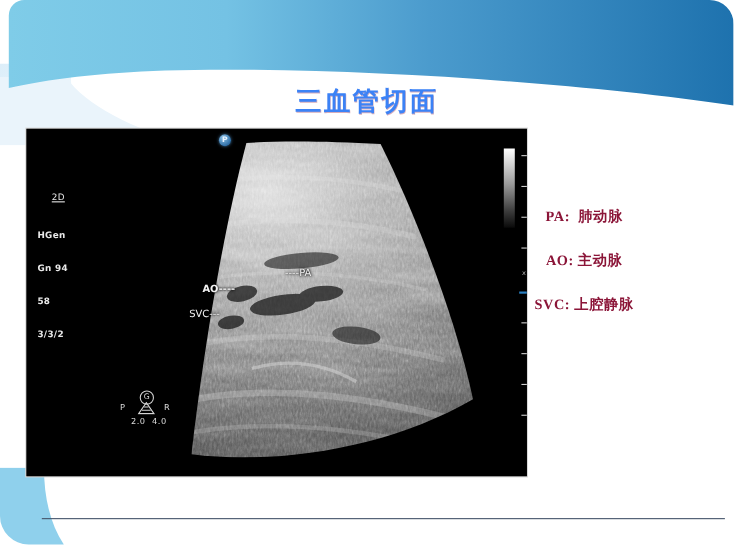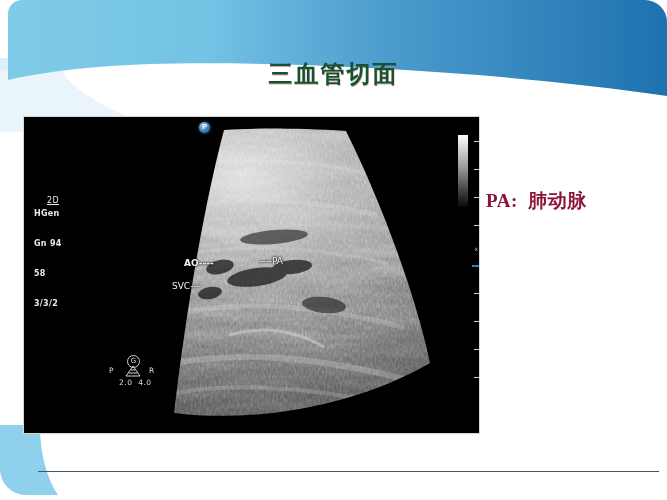--- a/index.html
+++ b/index.html
@@ -8,63 +8,63 @@
     font-family:"Liberation Sans",sans-serif;position:relative;
   }
   .slide{position:absolute;inset:0;background:#ffffff;overflow:hidden;}
 
   
   .header-wrap{position:absolute;left:0;top:0;width:667px;height:132px;overflow:hidden;}
   .header-wrap svg{display:block;}
 
   
   .title{
-    position:absolute;left:0;top:58px;width:667px;text-align:center;
+    position:absolute;left:0;top:76px;width:667px;text-align:center;
     font-family:"Liberation Serif","DejaVu Serif",serif;
-    font-size:24px;font-weight:bold;color:#14532d;
+    font-size:24px;font-weight:bold;color:#3b82f6;
     letter-spacing:2px;z-index:6;
     text-shadow:0.5px 0.5px 0 rgba(139,21,56,.35);
   }
 
   
   .us-frame{
     position:absolute;left:24px;top:117px;width:455px;height:316px;
     background:#000000;overflow:hidden;z-index:5;
     box-shadow:0 0 0 1px #d8d8d8;
   }
   .us-frame svg{display:block;position:absolute;left:0;top:0;}
 
   .us-text{
     position:absolute;color:#e9e9e9;
     font-family:"DejaVu Sans",sans-serif;
     font-size:8px;line-height:10px;white-space:pre;
     letter-spacing:.3px;
   }
   .ov-block{left:6px;top:4px;}
-  .ov-2d{left:6px;top:69px;}
+  .ov-2d{left:6px;top:48px;}
   .ov-2d .u{text-decoration:underline;}
   .ov-ind{left:6px;top:72px;padding-left:4px;font-weight:bold;}
 
   
   .p-badge{
     position:absolute;left:175px;top:5px;width:11px;height:11px;border-radius:50%;
     background:radial-gradient(circle at 35% 30%,#8fc4e8,#2f6fa8 70%,#1b4a74);
     color:#eaf4ff;font-family:"DejaVu Sans",sans-serif;font-size:7px;
     line-height:11px;text-align:center;font-weight:bold;
     box-shadow:0 0 3px rgba(90,160,220,.7);
   }
 
   
   .lbl{
     position:absolute;color:#f2f2f2;
     font-family:"DejaVu Sans",sans-serif;font-size:9px;white-space:pre;
     text-shadow:0 0 2px #000,0 0 3px #000;
   }
   .lbl-ao{left:160px;top:141px;font-weight:bold;}
-  .lbl-pa{left:235px;top:139px;text-align:right;}
+  .lbl-pa{left:235px;top:127px;text-align:right;}
   .lbl-svc{left:148px;top:164px;}
 
   
   .ao-cluster{position:absolute;left:81px;top:238px;width:64px;height:34px;color:#dcdcdc;
     font-family:"DejaVu Sans",sans-serif;font-size:7.5px;}
   .ao-cluster .g-circ{
     position:absolute;left:22px;top:0;width:11px;height:11px;border-radius:50%;
     border:1px solid #cfcfcf;text-align:center;line-height:10px;font-size:7px;
   }
   .ao-cluster .p-l{position:absolute;left:4px;top:11px;}
@@ -80,21 +80,21 @@
   .ruler{position:absolute;left:450px;top:0px;width:5px;height:316px;}
   .ruler i{position:absolute;right:0;width:5px;height:1px;background:#cfcfcf;display:block;}
   .ruler .cursor{position:absolute;right:0;width:7px;height:2px;background:#2a7fc0;}
   .ruler .xmark{position:absolute;right:1px;color:#bdbdbd;font-size:6px;
     font-family:"DejaVu Sans",sans-serif;}
 
   
   .legend{position:absolute;left:486px;top:188px;z-index:6;}
   .legend .row{
     font-family:"Liberation Serif","DejaVu Serif",serif;
-    font-size:19px;font-weight:bold;color:#8B1538;
+    font-size:13px;font-weight:bold;color:#8B1538;
     margin-bottom:22px;white-space:pre;letter-spacing:.5px;text-align:center;
   }
 
   
   .bottom-wrap{position:absolute;left:0;top:425px;width:667px;height:75px;overflow:hidden;}
   .bottom-wrap svg{display:block;}
   .rule{
     position:absolute;left:38px;top:471px;width:621px;height:0;
     border-top:1.4px solid #44546A;z-index:3;
   }
@@ -240,20 +240,22 @@
       <div class="cursor" style="top:148px"></div>
       <i style="top:176px"></i>
       <i style="top:204px"></i>
       <i style="top:232px"></i>
       <i style="top:260px"></i>
     </div>
   </div>
 
   <div class="legend">
     <div class="row">PA:  肺动脉</div>
+    <div class="row">AO: 主动脉</div>
+    <div class="row">SVC: 上腔静脉</div>
   </div>
 
   <div class="bottom-wrap">
     <svg width="667" height="75" viewBox="0 0 667 75" xmlns="http://www.w3.org/2000/svg">
       <path d="M0,0 L40,0 C40,28 46,52 58,70 L26,70 A26,26 0 0 1 0,44 Z" fill="#8FD0EC"></path>
     </svg>
   </div>
   <div class="rule"></div>
 
 </div>

